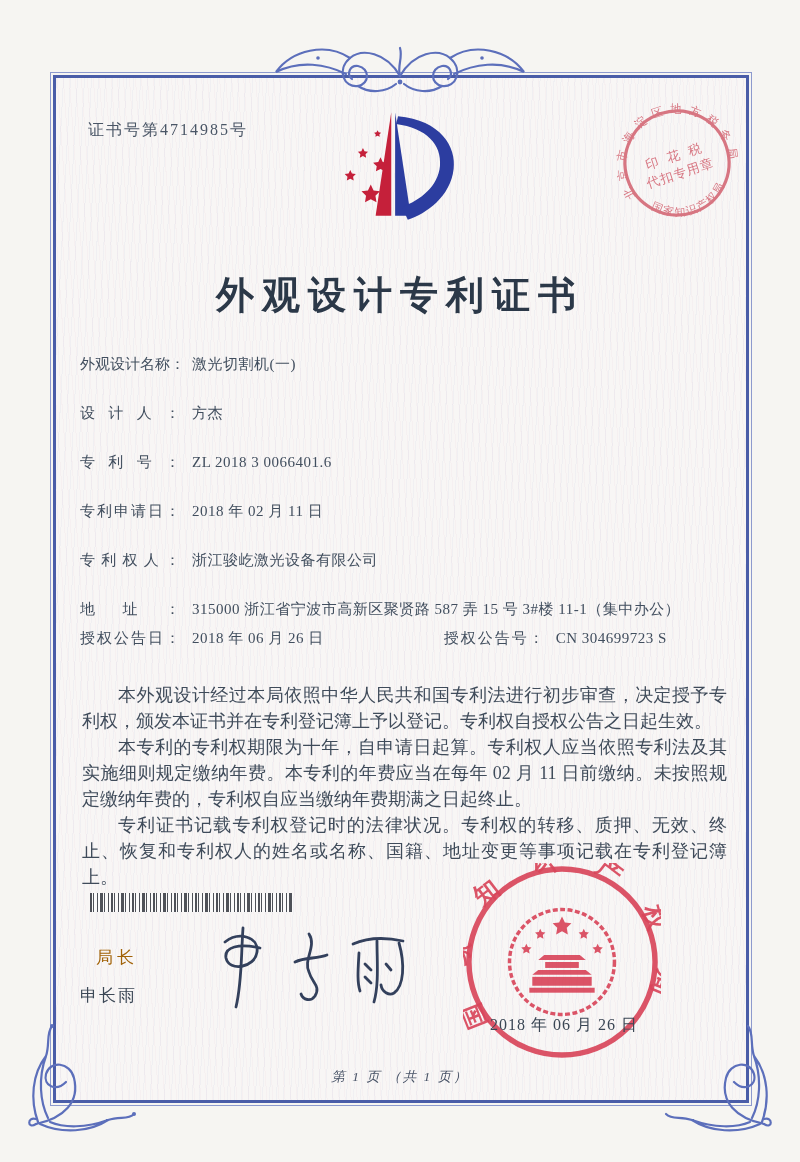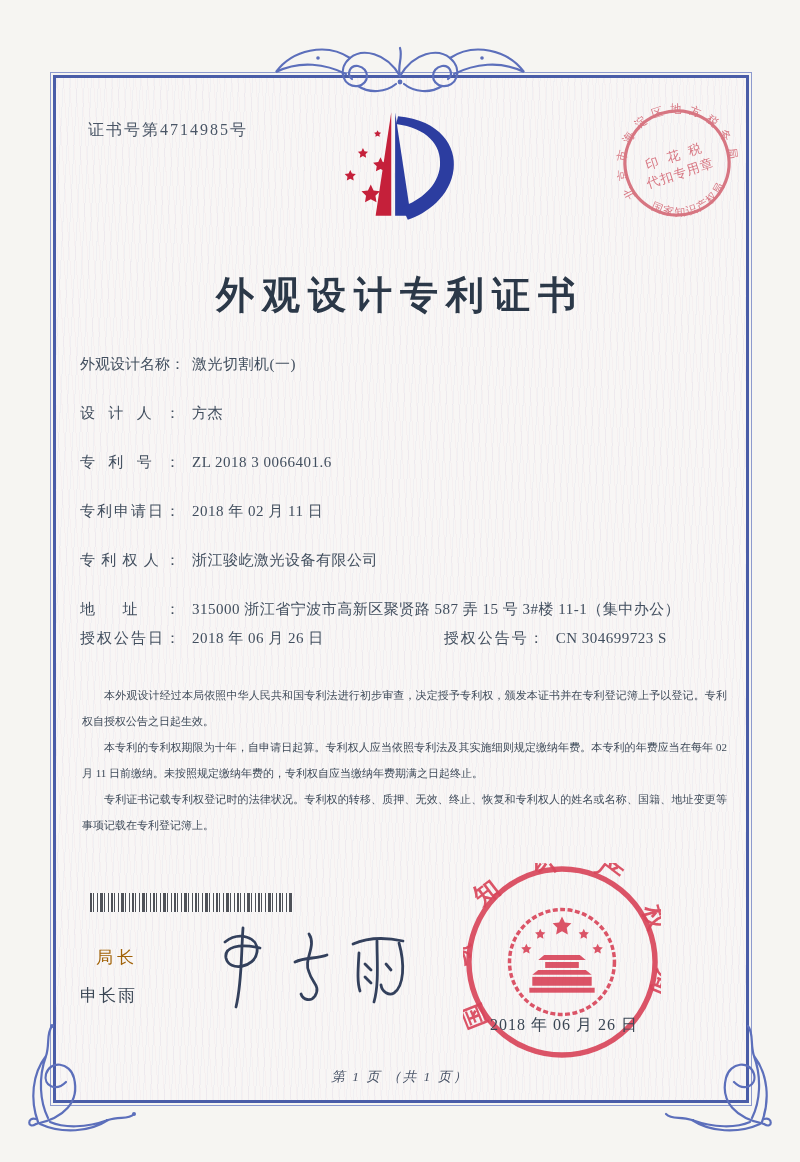--- a/index.html
+++ b/index.html
@@ -22,21 +22,21 @@
   .tax-stamp { position:absolute; left:606px; top:92px; width:142px; height:142px; opacity:.85; }
   .title { position:absolute; left:50px; top:242px; width:700px; text-align:center;
     font-size:38px; font-weight:700; letter-spacing:8px; color:#2b3848;margin-top:28px; }
   .fields { position:absolute; left:80px; top:352px; width:625px; font-size:15px; line-height:25px; }
   .field { margin-bottom:24px; white-space:nowrap; }
   .flabel { display:inline-block; width:100px; text-align:justify; text-align-last:justify; vertical-align:top; }
   .fvalue { margin-left:12px; letter-spacing:0.5px; vertical-align:top; }
   .field-address { margin-bottom:4px; }
   .field-address .fvalue { display:inline-block; width:500px; white-space:normal; }
   .grant-left { display:inline-block; width:360px; }
-  .bodytext { position:absolute; left:82px; top:682px; width:645px; font-size:11px; line-height:26px;
+  .bodytext { position:absolute; left:82px; top:682px; width:645px; font-size:18px; line-height:26px;
     text-align:justify; color:#3f4b5a; }
   .bodytext p { margin:0; text-indent:2em; }
   .barcode { position:absolute; left:90px; top:893px; width:203px; height:19px; opacity:.82;
     background:repeating-linear-gradient(90deg,
       #2a2e36 0 2px, #fbfbfb 2px 3px, #2a2e36 3px 4px, #fbfbfb 4px 7px,
       #2a2e36 7px 8px, #fbfbfb 8px 10px, #2a2e36 10px 13px, #fbfbfb 13px 14px,
       #2a2e36 14px 15px, #fbfbfb 15px 18px, #2a2e36 18px 19px, #fbfbfb 19px 21px); }
   .signer-title { position:absolute; left:96px; top:946px; font-size:17px; letter-spacing:4px; color:#a16207; }
   .signer-name { position:absolute; left:80px; top:984px; font-size:17px; letter-spacing:2px; color:#3c4856; }
   .signature { position:absolute; left:205px; top:912px; width:235px; height:105px; }

